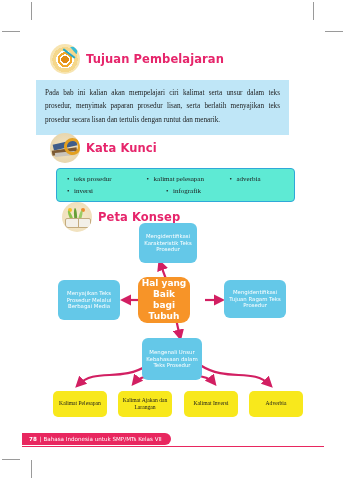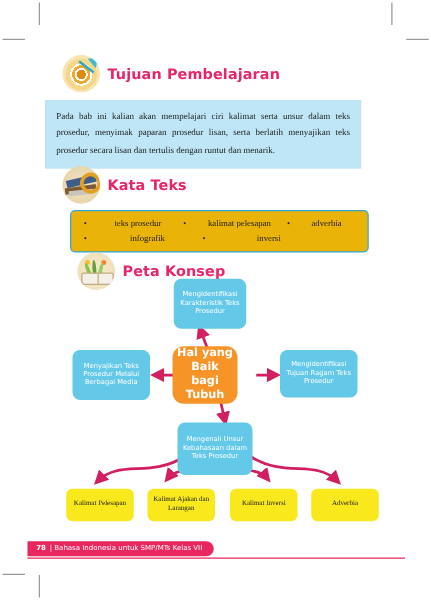--- a/index.html
+++ b/index.html
@@ -172,23 +172,22 @@
 
   
   .keyword-box {
     position: absolute;
     left: 56px;
     top: 168px;
     width: 239px;
     box-sizing: border-box;
     border: 1.2px solid #2fa8d8;
     border-radius: 4px;
-    background: #eab308;
+    background: #5eead4;
     padding: 6px 8px 6px 10px;
-    text-align: center;
   }
   .kw-row {
     display: flex;
     margin-bottom: 4px;
   }
   .kw-row:last-child { margin-bottom: 0; }
   .kw-item {
     font-family: "Liberation Serif", serif;
     font-size: 7px;
     color: #1c1c1c;
@@ -312,32 +311,32 @@
 
   <div class="intro-box">Pada bab ini kalian akan mempelajari ciri kalimat serta unsur dalam teks prosedur, menyimak paparan prosedur lisan, serta berlatih menyajikan teks prosedur secara lisan dan tertulis dengan runtut dan menarik.</div>
 
   <div class="heading-row" style="left:50px;top:133px;">
     <div class="badge-icon icon-key">
       <div class="k1"></div>
       <div class="k2"></div>
       <div class="k4"></div>
       <div class="k3"></div>
     </div>
-    <div class="heading-text">Kata Teks</div>
+    <div class="heading-text">Kata Kunci</div>
   </div>
 
   <div class="keyword-box">
     <div class="kw-row">
       <div class="kw-item kw-c1">teks prosedur</div>
       <div class="kw-item kw-c2">kalimat pelesapan</div>
       <div class="kw-item kw-c3">adverbia</div>
     </div>
     <div class="kw-row">
+      <div class="kw-item kw-c2">inversi</div>
       <div class="kw-item kw-c1">infografik</div>
-      <div class="kw-item kw-c2">inversi</div>
     </div>
   </div>
 
   <div class="heading-row" style="left:62px;top:202px;">
     <div class="badge-icon icon-map">
       <div class="dot d1"></div>
       <div class="dot d2"></div>
       <div class="leaf l1"></div>
       <div class="leaf l2"></div>
       <div class="leaf l3"></div>

